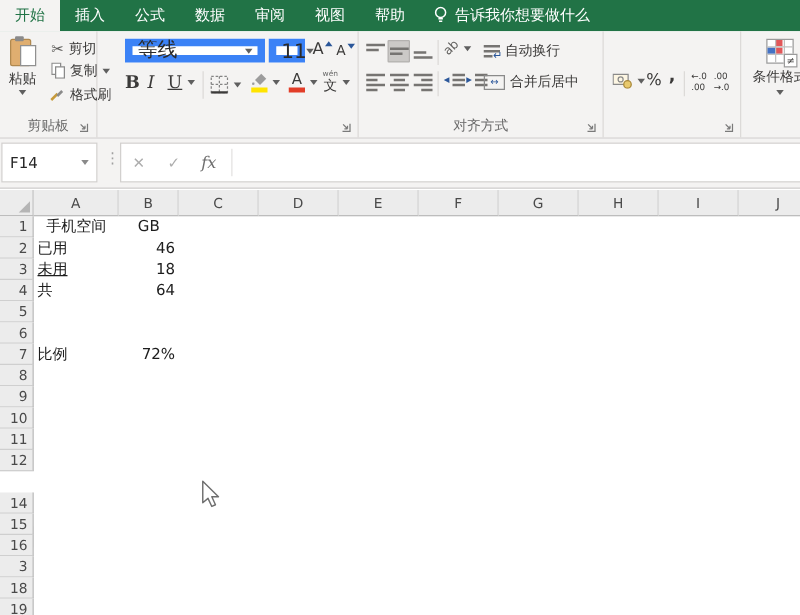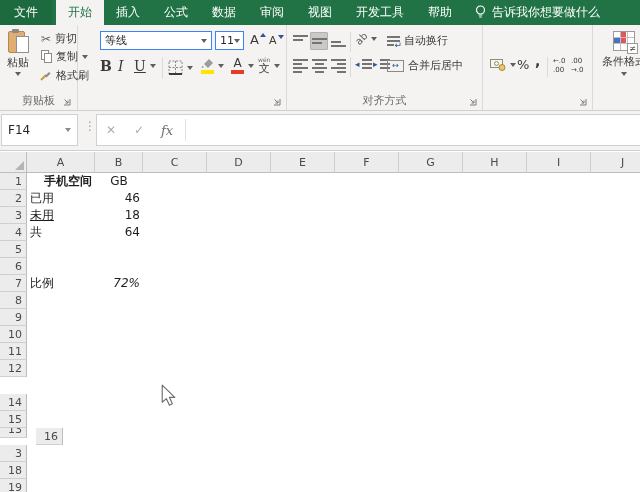--- a/index.html
+++ b/index.html
@@ -17,22 +17,22 @@
   
   #ribbon{position:absolute;left:0;top:25px;width:640px;height:86px;background:#f4f3f2;
           border-bottom:1px solid #d2d0ce;box-sizing:border-box;}
   .grp{position:absolute;top:0;height:85px;border-right:1px solid #dcdad8;box-sizing:border-box;}
   .grp-label{position:absolute;left:0;right:0;bottom:2px;text-align:center;font-size:11px;color:#6a6a6a;}
   .launcher{position:absolute;bottom:4px;}
   .btn-lbl{font-size:11px;color:#3b3a39;white-space:nowrap;}
   .dd{display:inline-block;width:0;height:0;border-left:3px solid transparent;
       border-right:3px solid transparent;border-top:4px solid #5f5f5f;vertical-align:middle;}
   .rbtn{position:absolute;display:flex;align-items:center;gap:4px;}
-  .combo{position:absolute;background:#fff;border:1px solid #3b82f6;box-sizing:border-box;
-         display:flex;align-items:center;font-size:11px;color:#2b2a29;padding:0 4px;}
+  .combo{position:absolute;background:#fff;border:6px solid #3b82f6;box-sizing:border-box;
+         display:flex;align-items:center;font-size:16px;color:#2b2a29;padding:0 4px;}
   .combo .sp{flex:1;}
   .vsep{position:absolute;width:1px;background:#dcdad8;}
   
   .clipboard-ic{position:relative;width:20px;height:24px;}
   .clipboard-ic .board{position:absolute;left:0;top:2px;width:15px;height:20px;background:#dfae70;border:1px solid #b0894f;border-radius:2px;}
   .clipboard-ic .clip{position:absolute;left:4px;top:0;width:7px;height:4px;background:#8a8a8a;border-radius:1px;}
   .clipboard-ic .page{position:absolute;left:8px;top:7px;width:11px;height:15px;background:#fff;border:1px solid #909090;}
   .glyph{color:#5f5e5c;}
   
   .bi{font-family:"DejaVu Serif","Liberation Serif",serif;font-size:14px;color:#3b3a39;}
@@ -80,29 +80,27 @@
   .cell{position:absolute;height:17px;line-height:17px;font-size:12px;color:#1d1d1d;
         box-sizing:border-box;padding:0 3px;white-space:nowrap;}
   #cursor{position:absolute;left:161px;top:384px;z-index:20;}
 </style>
 </head>
 <body>
 
 <div id="app">
 
   <div id="tabbar">
-    <div class="tab file">文件</div>
     <div id="tabs" style="display:flex;">
         <div class="tab active">开始</div>
         <div class="tab">插入</div>
         <div class="tab">公式</div>
         <div class="tab">数据</div>
         <div class="tab">审阅</div>
         <div class="tab">视图</div>
-        <div class="tab">开发工具</div>
         <div class="tab">帮助</div>
       </div>
     <div id="tellme">
       <svg width="13" height="15" viewBox="0 0 13 15">
         <circle cx="6.5" cy="5" r="4" fill="none" stroke="#ffffff" stroke-width="1.2"></circle>
         <path d="M4.7 10h3.6 M5.2 12h2.6" stroke="#ffffff" stroke-width="1.2" fill="none"></path>
       </svg>
       <span>告诉我你想要做什么</span>
     </div>
   </div>
@@ -388,32 +386,32 @@
       <div class="row-h" style="top: 258px;">6</div>
       <div class="row-h" style="top: 275px;">7</div>
       <div class="row-h" style="top: 292px;">8</div>
       <div class="row-h" style="top: 309px;">9</div>
       <div class="row-h" style="top: 326px;">10</div>
       <div class="row-h" style="top: 343px;">11</div>
       <div class="row-h" style="top: 360px;">12</div>
       <div class="row-h" style="top: 377px; margin-top: 44px;">13</div>
       <div class="row-h" style="top: 394px;">14</div>
       <div class="row-h" style="top: 411px;">15</div>
-      <div class="row-h" style="top: 428px; margin-left: 36px;">16</div>
+      <div class="row-h" style="top: 428px;">16</div>
       <div class="row-h" style="top: 445px;">3</div>
       <div class="row-h" style="top: 462px;">18</div>
       <div class="row-h" style="top: 479px;">19</div>
-      <div class="cell" style="left: 27px; width: 68px; top: 173px; text-align: right; font-weight: bold;">手机空间</div>
+      <div class="cell" style="left: 27px; width: 68px; top: 173px; text-align: center;">手机空间</div>
       <div class="cell" style="left: 95px; width: 48px; top: 173px; text-align: center;">GB</div>
       <div class="cell" style="left: 27px; width: 68px; top: 190px; text-align: left;">已用</div>
       <div class="cell" style="left: 95px; width: 48px; top: 190px; text-align: right;">46</div>
       <div class="cell" style="left: 27px; width: 68px; top: 207px; text-align: left; text-decoration: underline;">未用</div>
       <div class="cell" style="left: 95px; width: 48px; top: 207px; text-align: right;">18</div>
       <div class="cell" style="left: 27px; width: 68px; top: 224px; text-align: left;">共</div>
       <div class="cell" style="left: 95px; width: 48px; top: 224px; text-align: right;">64</div>
       <div class="cell" style="left: 27px; width: 68px; top: 275px; text-align: left;">比例</div>
-      <div class="cell" style="left: 95px; width: 48px; top: 275px; text-align: right; font-style: italic;">72%</div>
+      <div class="cell" style="left: 95px; width: 48px; top: 275px; text-align: right;">72%</div>
     </div>
 
   <svg id="cursor" width="15" height="22" viewBox="0 0 14 21">
     <polygon points="1,1 1,17.4 5.0,14.0 7.9,20.2 10.7,18.9 7.9,12.8 13,12.8" fill="#ffffff" stroke="#6e6e6e" stroke-width="1.1" stroke-linejoin="round"></polygon>
   </svg>
 </div>
 
 </body></html>

